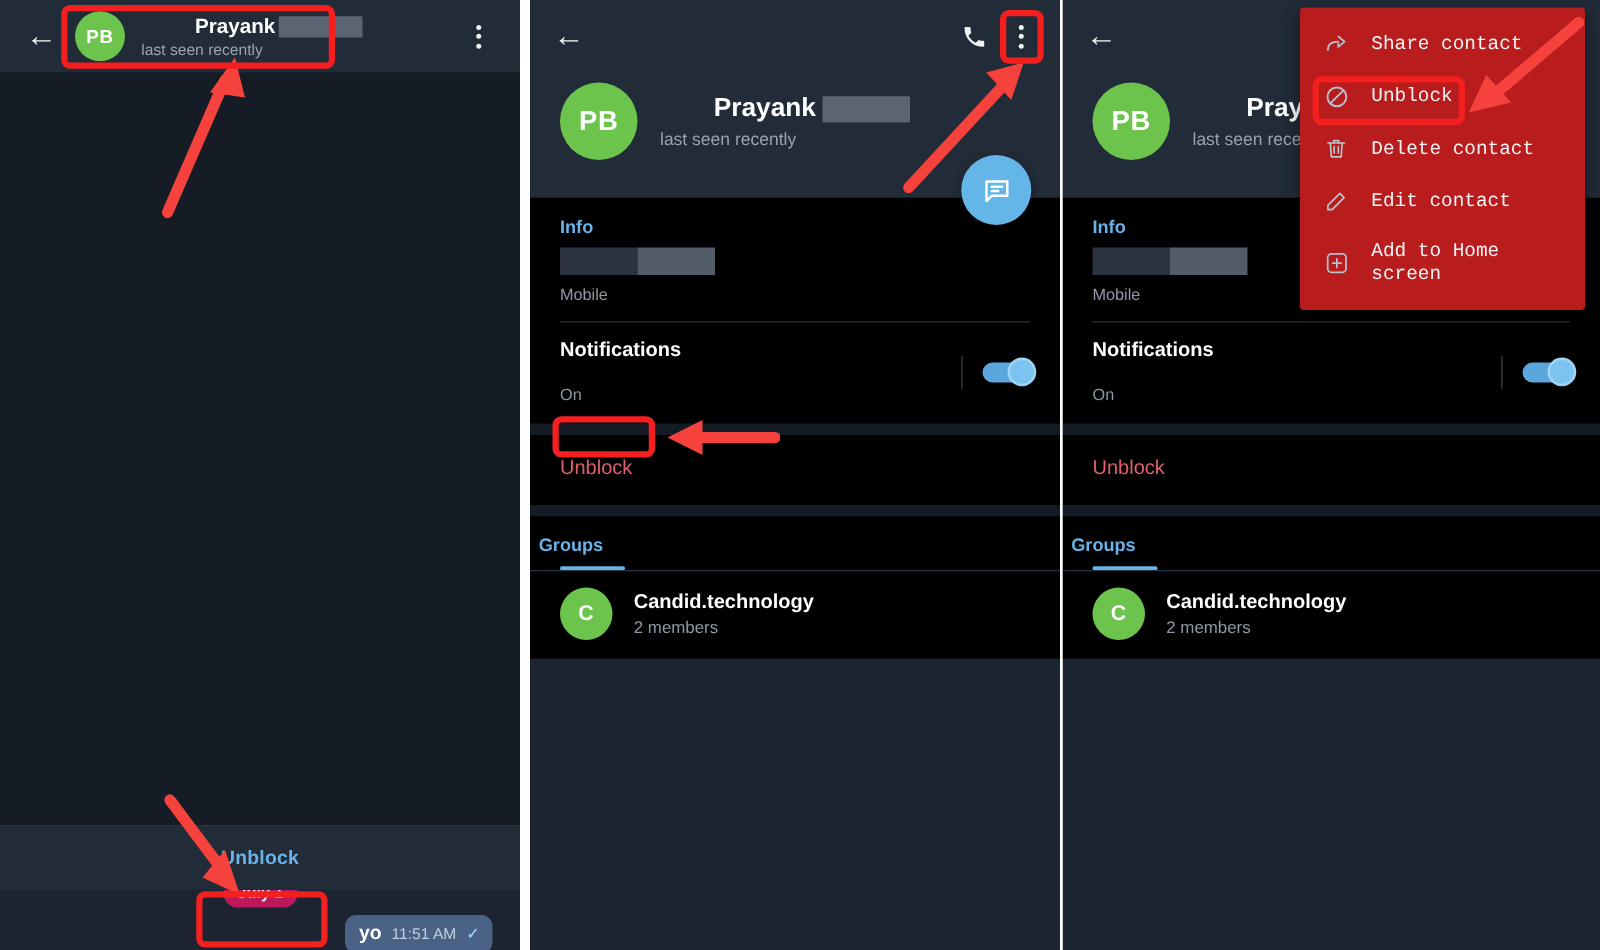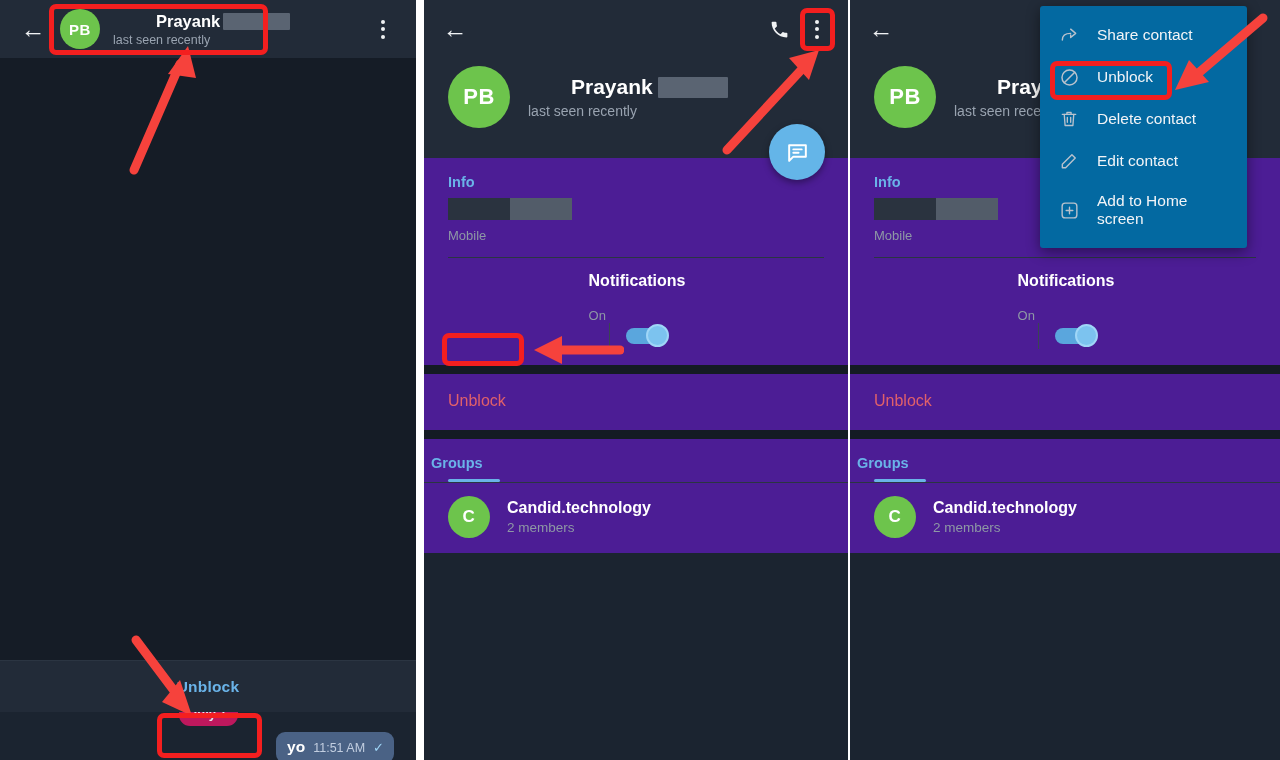--- a/index.html
+++ b/index.html
@@ -59,37 +59,36 @@
   .phone-icon { color: #f0f2f4; }
 
   .fab {
     position: absolute; right: 23px; bottom: -22px;
     width: 56px; height: 56px; border-radius: 50%;
     background: #64b5e8; display: flex; align-items: center; justify-content: center;
     box-shadow: 0 3px 7px rgba(0,0,0,.38); z-index: 4;
   }
 
   
-  .card { background: #4c1d95; }
+  .card { background: #000000; }
   .sep { height: 9px; background: #141b24; }
 
   .sect-title { color: #6ab3e8; font-size: 14.5px; font-weight: 700; padding: 16px 24px 2px; }
 
   .info-row { padding: 6px 24px 14px; }
   .redact-line { display: flex; height: 22px; }
   .redact-line .a { width: 62px; background: #2a333f; }
   .redact-line .b { width: 62px; background: #525c69; }
   .sublabel { color: #8e98a5; font-size: 13px; margin-top: 8px; }
 
   .divider { height: 1px; background: #2b3542; margin: 0 24px; }
 
   .notif-row {
     display: flex; align-items: center; justify-content: space-between;
     padding: 14px 22px 16px 24px;
-    flex-direction: column;
   }
   .notif-l .t { color: #ffffff; font-size: 16px; font-weight: 700; }
   .notif-l .s { color: #8e98a5; font-size: 13px; margin-top: 18px; }
   .notif-r { display: flex; align-items: center; gap: 16px; }
   .vbar { width: 1px; height: 26px; background: #3a4553; }
   .switch {
     width: 40px; height: 16px; border-radius: 8px; background: #5aa6dd; position: relative;
   }
   .switch .knob {
     position: absolute; right: -3px; top: -4px; width: 23px; height: 23px;
@@ -127,23 +126,23 @@
 
   .unblock-bar {
     position: absolute; left: 0; bottom: 0; width: 100%; height: 52px;
     background: #222b38; display: flex; align-items: center; justify-content: center;
     border-top: 1px solid #2b3542;
   }
   .unblock-bar .t { color: #6ab3e8; font-size: 15.5px; font-weight: 700; letter-spacing: .2px; }
 
   
   .menu {
-    position: absolute; left: 1040px; top: 6px; width: 207px;
-    background: #0369a1; border-radius: 3px; padding: 8px 0 10px;
-    box-shadow: 0 4px 14px rgba(0,0,0,.45); z-index: 20;
+    position: absolute; left: 1040px; top: 6px; width: 228px;
+    background: #b91c1c; border-radius: 3px; padding: 8px 0 10px;
+    box-shadow: 0 4px 14px rgba(0,0,0,.45); z-index: 20; font-family: Liberation Mono, monospace;
   }
   .menu-item { display: flex; align-items: center; gap: 17px; padding: 10px 16px 10px 18px; }
   .menu-item .mi-label { color: #f2f4f7; font-size: 15.5px; }
   .mi-icon { width: 22px; height: 22px; flex: none; color: #b9c2cd; display:flex; align-items:center; justify-content:center; }
 
   
   .hl {
     position: absolute; border: 5px solid #f41f1f; border-radius: 7px;
     z-index: 30; pointer-events: none;
   }

